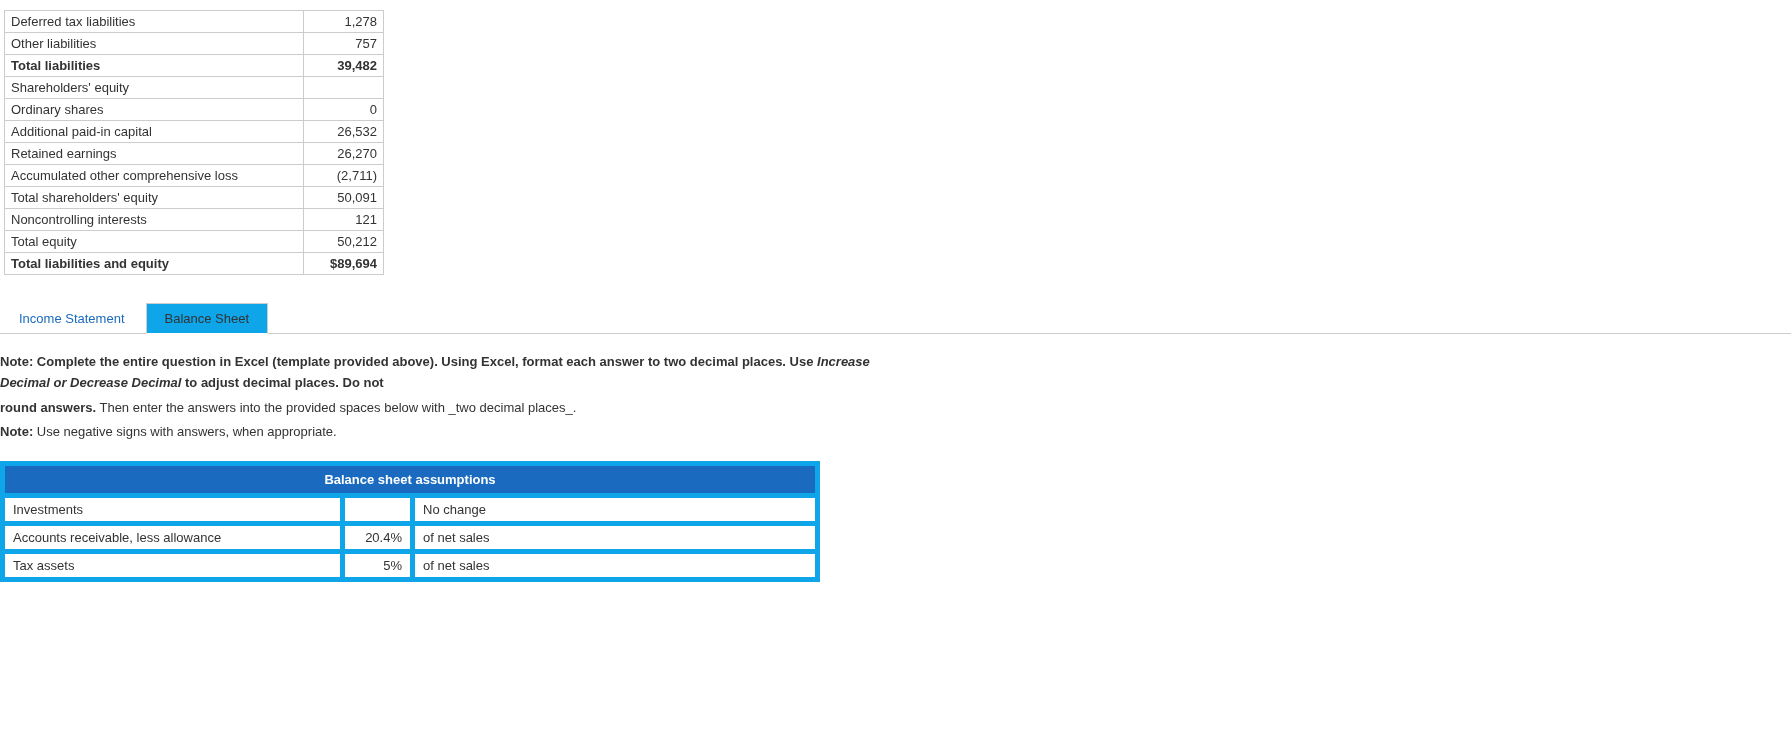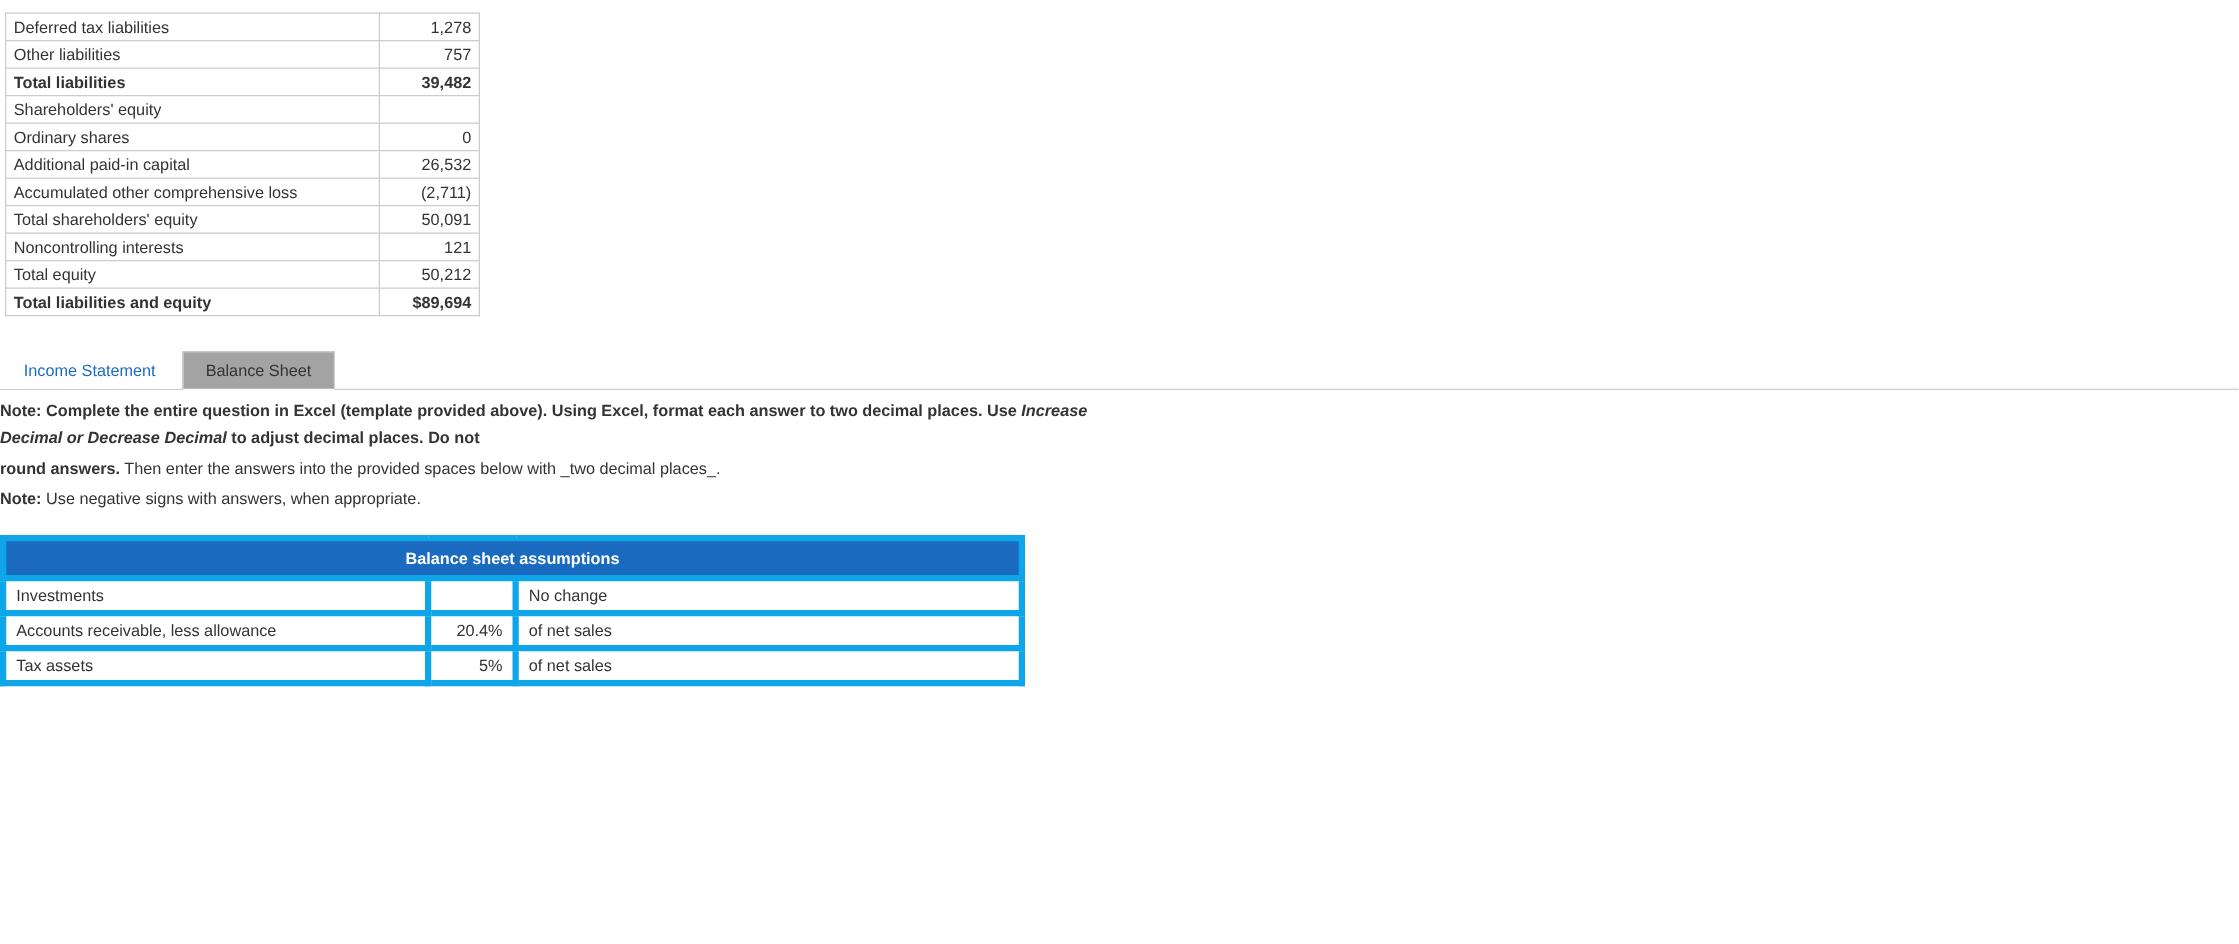--- a/index.html
+++ b/index.html
@@ -57,34 +57,34 @@
       font-size: 13px;
       border: 1px solid transparent;
       border-bottom: none;
       margin-right: 2px;
       background: #fff;
     }
 
     .tab.active {
       border-color: #ccc;
       border-bottom: 1px solid #fff;
-      background: #a3a3a3;
+      background: #0ea5e9;
       margin-bottom: -1px;
       z-index: 1;
       color: #333;
     }
 
     .tab.inactive {
       color: #1a6bbf;
       border-color: transparent;
     }
 
     
     .instructions {
-      margin-top: 7px;
+      margin-top: 18px;
       margin-bottom: 18px;
       font-size: 13px;
       line-height: 1.6;
       max-width: 900px;
     }
 
     .instructions p {
       margin-bottom: 4px;
     }
 
@@ -157,20 +157,24 @@
           <td>Shareholders' equity</td>
           <td></td>
         </tr>
         <tr>
           <td>Ordinary shares</td>
           <td>0</td>
         </tr>
         <tr>
           <td>Additional paid-in capital</td>
           <td>26,532</td>
+        </tr>
+        <tr>
+          <td>Retained earnings</td>
+          <td>26,270</td>
         </tr>
         <tr>
           <td>Accumulated other comprehensive loss</td>
           <td>(2,711)</td>
         </tr>
         <tr>
           <td>Total shareholders' equity</td>
           <td>50,091</td>
         </tr>
         <tr>

